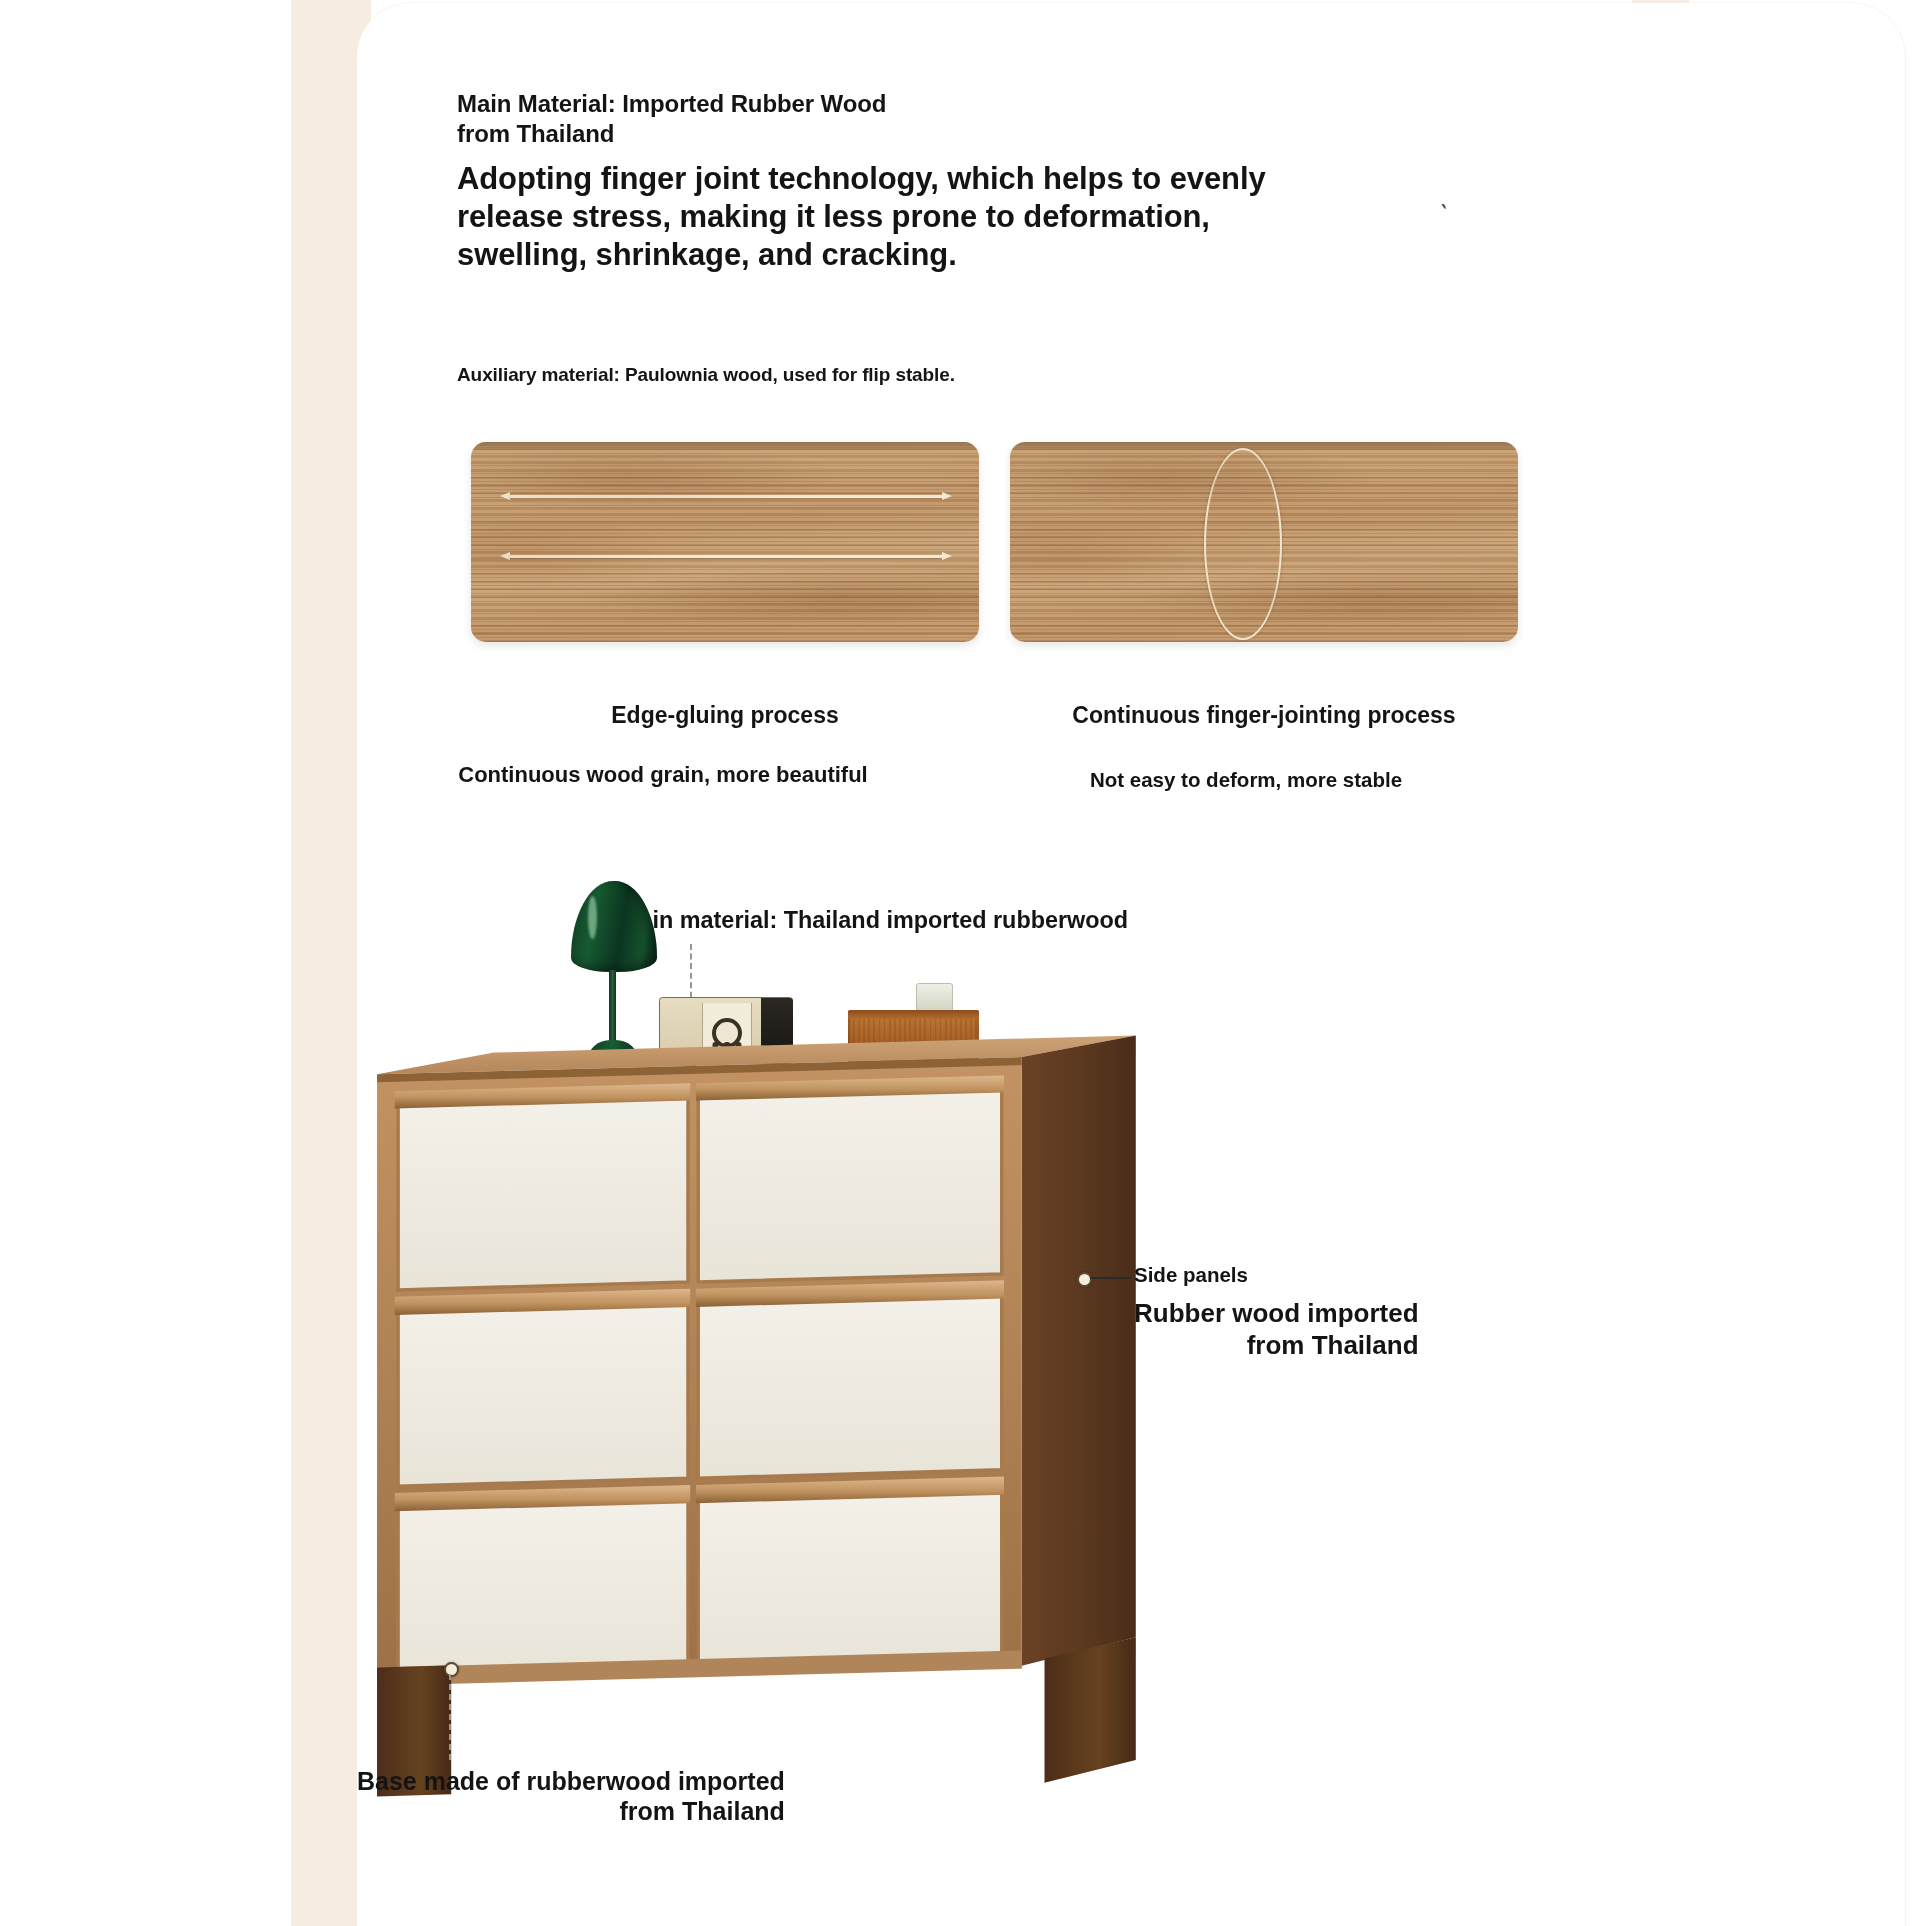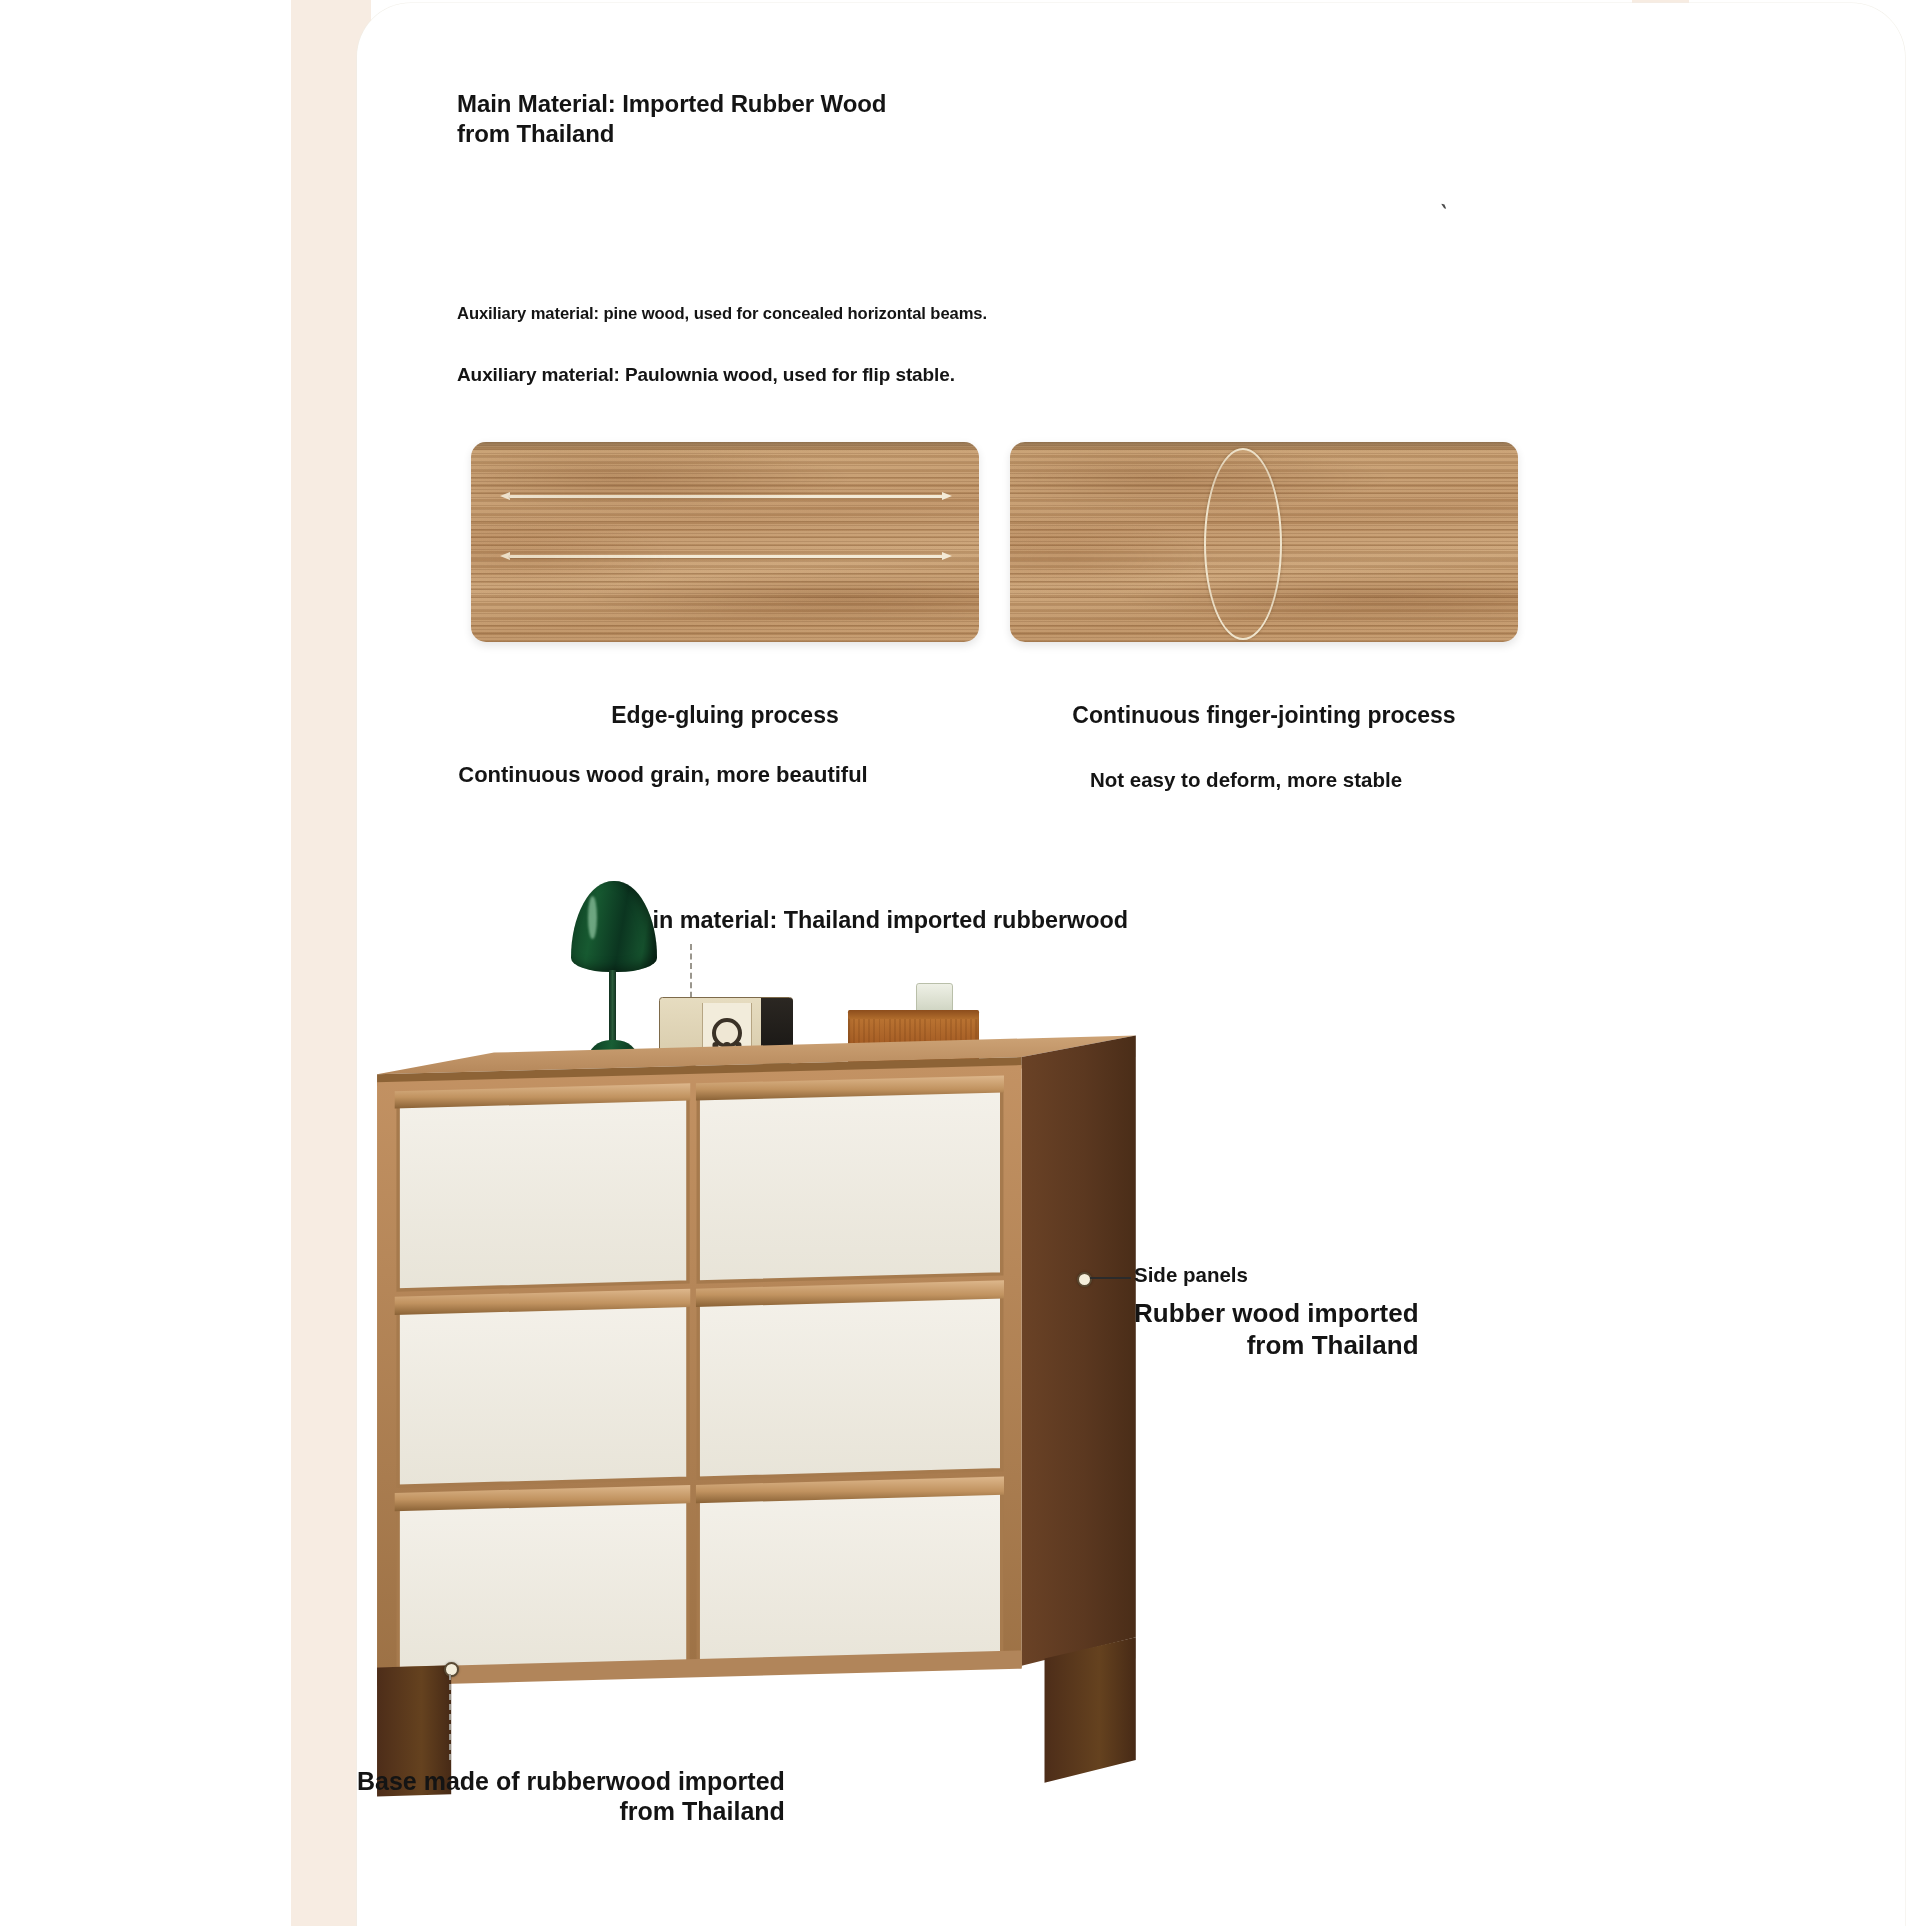--- a/index.html
+++ b/index.html
@@ -186,24 +186,26 @@
 <div id="page-root">
 
   <div class="beige-band beige-left"></div>
   <div class="beige-band beige-right"></div>
 
   <div class="card">
 
     <div class="t-head head-small" style="left:100px;top:86px;width:856px;">Main Material: Imported Rubber Wood
 from Thailand</div>
 
+    <div class="t-head head-big" style="left:100px;top:157px;width:1027px;">Adopting finger joint technology, which helps to evenly
+release stress, making it less prone to deformation,
+swelling, shrinkage, and cracking.</div>
 
     <div class="tick" style="left:1081px;top:197px;">`</div>
 
-    <div class="aux" style="left:100px;top:300px;width:970px;">Auxiliary material: pine wood, used for concealed horizontal beams.</div>
 
     <div class="aux" style="left:100px;top:360px;width:970px;font-size:19px;">Auxiliary material: Paulownia wood, used for flip stable.</div>
 
     <div class="wood" style="left:114px;top:439px;width:508px;height:200px;">
       <div class="wood-top-shade"></div>
       <div class="arrow-row" style="left:28.5px;right:27px;top:50px;">
         <span class="ah l"></span>
         <span class="bar"></span>
         <span class="ah r"></span>
       </div>

